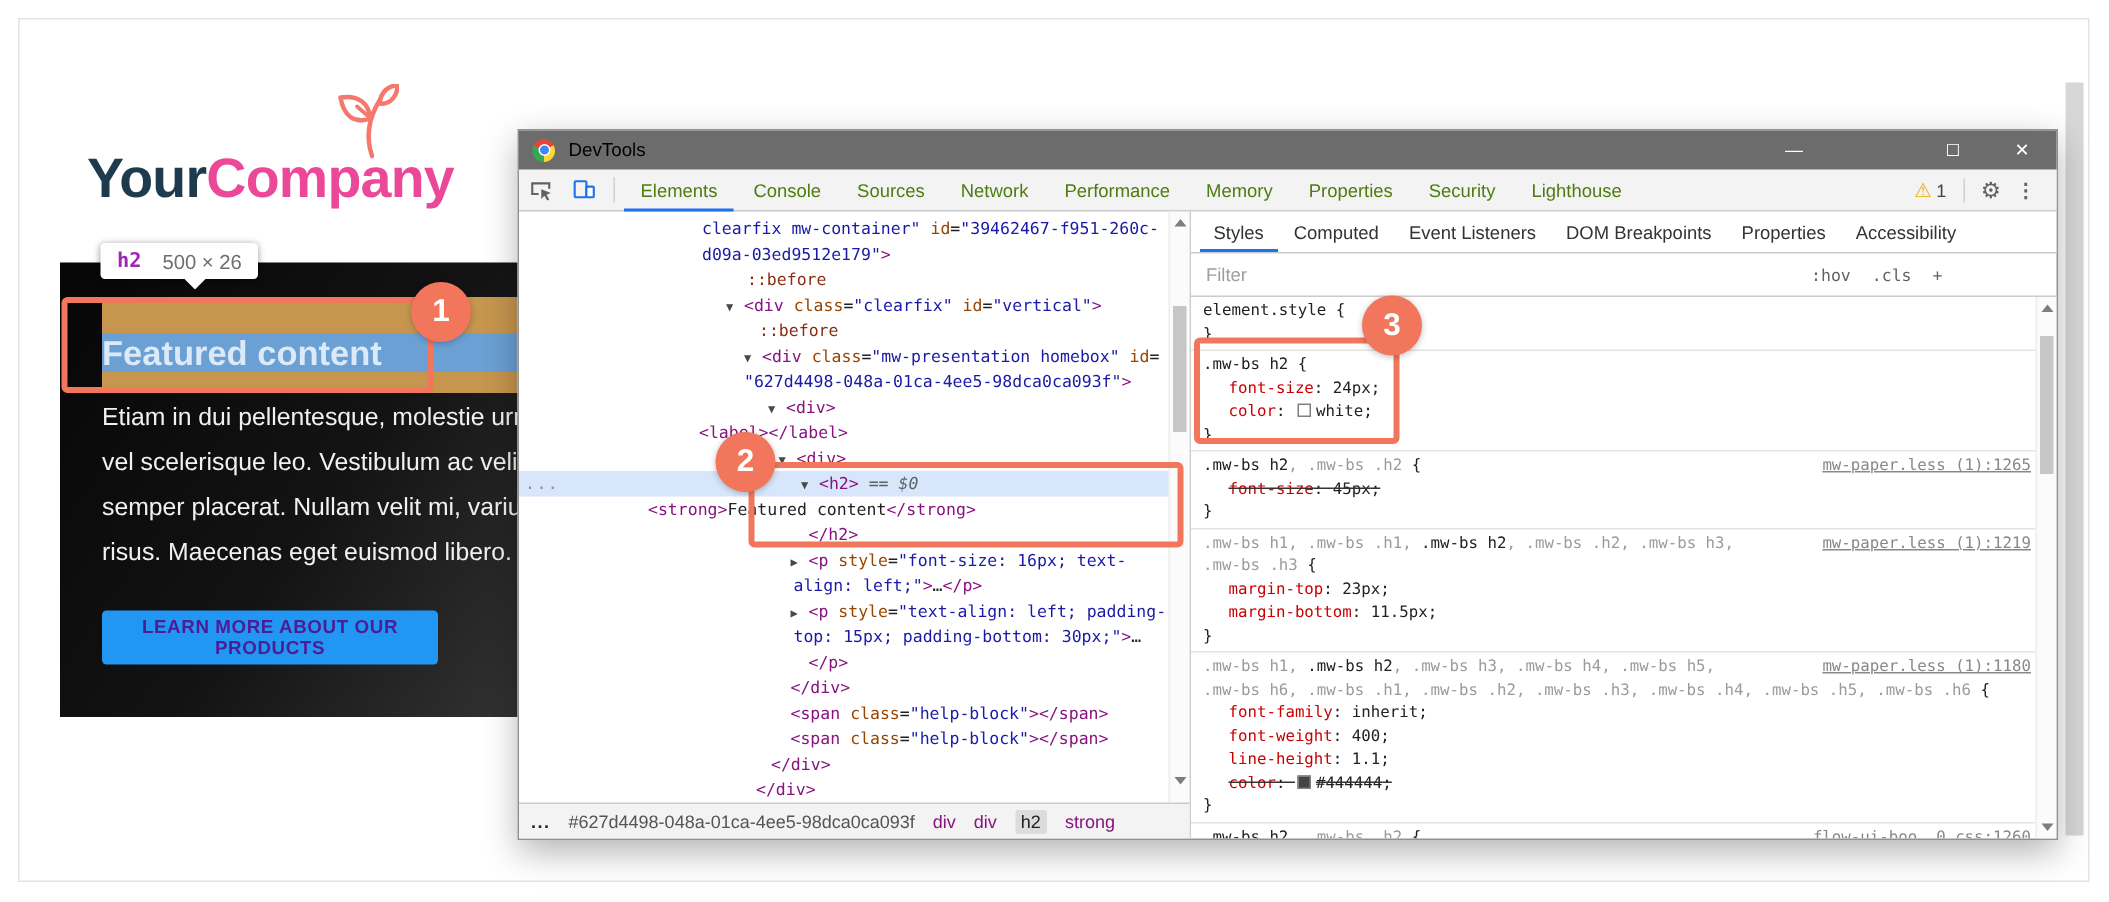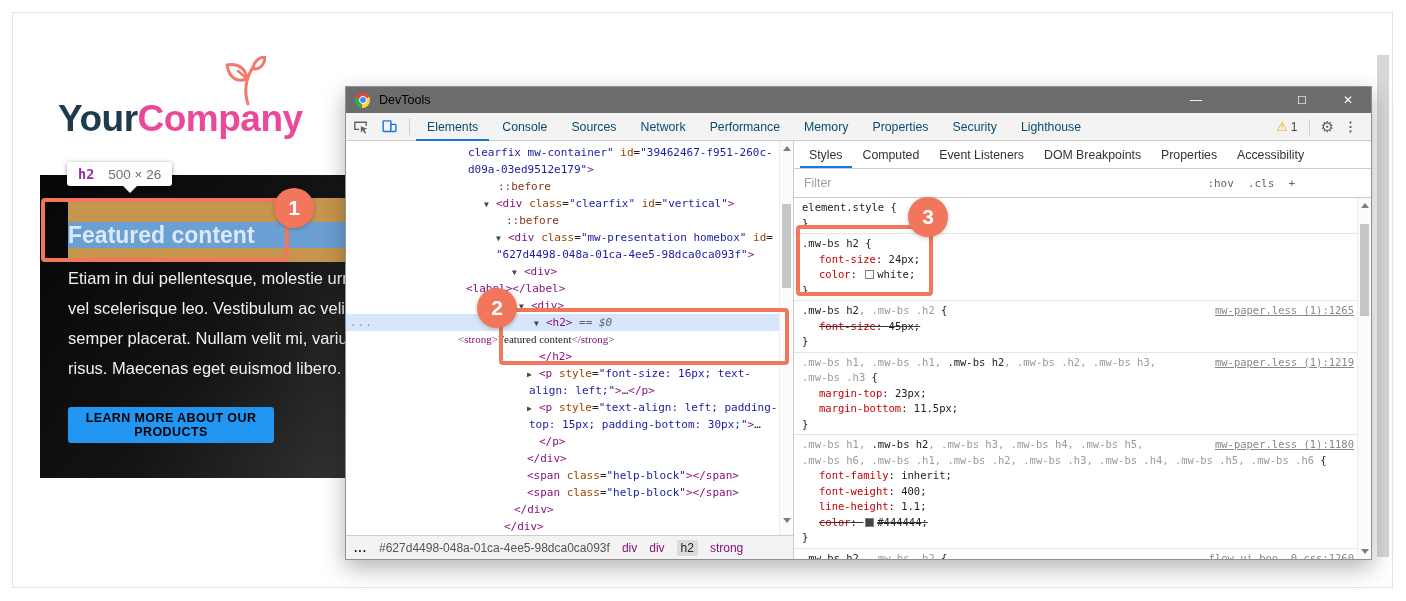--- a/index.html
+++ b/index.html
@@ -22,22 +22,22 @@
   .band { position:absolute; left:28px; right:-4px; }
   .band-m1 { top:23px; height:24px; background:#c6964f; }
   .band-c  { top:47px; height:26px; background:#6ba0d4; }
   .band-m2 { top:73px; height:14px; background:#c6964f; }
   .hero-h2 { position:absolute; left:28px; top:47px; height:26px; line-height:26px;
              font-size:23px; font-weight:bold; color:rgba(238,246,255,.85);
              white-space:nowrap; z-index:2; }
   .hero-copy { position:absolute; left:28px; top:88px; width:286px; overflow:hidden; }
   .copy-line { height:30px; line-height:30px; font-size:16.5px; color:#f1f1f1;
                white-space:nowrap; overflow:hidden; }
-  .hero-btn { position:absolute; left:28px; top:232px; width:206px; height:36px;
-              background:#2196f3; border:none; border-radius:3px; color:#000000;
+  .hero-btn { position:absolute; left:28px; top:232px; width:224px; height:36px;
+              background:#2196f3; border:none; border-radius:3px; color:#4c1d95;
               font-size:12.5px; font-weight:bold; letter-spacing:.4px;
               display:flex; align-items:center; justify-content:center; cursor:pointer; }
 
   
   .tip { position:absolute; left:67px; top:162px; z-index:6; background:#fff;
          border-radius:3px; box-shadow:0 1px 5px rgba(0,0,0,.4); padding:4px 11px;
          display:flex; align-items:center; gap:14px; font-size:13.5px; }
   .tip::after { content:""; position:absolute; left:56px; top:100%;
                 border:7px solid transparent; border-top-color:#fff; }
   .tip-tag { color:#9c27b0; font-weight:bold; font-family:"DejaVu Sans Mono",monospace; }
@@ -56,21 +56,21 @@
   .dt-title { color:#000000; margin-left:9px; font-size:12.5px; }
   .winbtn { position:absolute; top:0; width:32px; height:26px; color:#fff;
             display:flex; align-items:center; justify-content:center; font-size:12px; }
   .winbtn.min { left:834px; } .winbtn.max { left:940px; font-size:11px; } .winbtn.cls { left:986px; }
 
   .dt-toolbar { height:28px; background:#f3f3f3; border-bottom:1px solid #ccc;
                 display:flex; align-items:stretch; }
   .icon-btn { width:29px; display:flex; align-items:center; justify-content:center; }
   .tb-sep { width:1px; background:#d0d0d0; margin:5px 5px; }
   .dt-tab { padding:0 12px; display:flex; align-items:center; position:relative;
-            color:#0c4a6e; font-size:12.3px; cursor:default; }
+            color:#4d7c0f; font-size:12.3px; cursor:default; }
   .dt-tab.active::after { content:""; position:absolute; left:1px; right:1px; bottom:-1px;
                           height:2px; background:#1a73e8; }
   .dt-right { margin-left:auto; display:flex; align-items:center; gap:6px; padding-right:10px; }
   .warn { color:#444; display:flex; align-items:center; gap:3px; }
   .warn-tri { color:#f2a600; font-size:13px; }
   .gear { color:#5f6368; font-size:15px; }
   .kebab { color:#5f6368; font-weight:bold; font-size:13px; padding:0 4px; }
 
   .dt-main { position:absolute; top:54px; bottom:0; left:0; right:0; display:flex; }
 
@@ -227,21 +227,21 @@
           <div class="tree-line" style="padding-left: 122px;"><span class="tk-v">d09a-03ed9512e179"</span><span class="tk-t">&gt;</span></div>
           <div class="tree-line" style="padding-left: 152px;"><span class="tk-b">::before</span></div>
           <div class="tree-line" style="padding-left: 138px;"><span class="tk-w">▼</span><span class="tk-t">&lt;div </span><span class="tk-a">class</span><span class="tk-p">=</span><span class="tk-v">"clearfix" </span><span class="tk-a">id</span><span class="tk-p">=</span><span class="tk-v">"vertical"</span><span class="tk-t">&gt;</span></div>
           <div class="tree-line" style="padding-left: 160px;"><span class="tk-b">::before</span></div>
           <div class="tree-line" style="padding-left: 150px;"><span class="tk-w">▼</span><span class="tk-t">&lt;div </span><span class="tk-a">class</span><span class="tk-p">=</span><span class="tk-v">"mw-presentation homebox" </span><span class="tk-a">id</span><span class="tk-p">=</span></div>
           <div class="tree-line" style="padding-left: 150px;"><span class="tk-v">"627d4498-048a-01ca-4ee5-98dca0ca093f"</span><span class="tk-t">&gt;</span></div>
           <div class="tree-line" style="padding-left: 166px;"><span class="tk-w">▼</span><span class="tk-t">&lt;div&gt;</span></div>
           <div class="tree-line" style="padding-left: 120px;"><span class="tk-t">&lt;label&gt;</span><span class="tk-t">&lt;/label&gt;</span></div>
           <div class="tree-line" style="padding-left: 173px;"><span class="tk-w">▼</span><span class="tk-t">&lt;div&gt;</span></div>
           <div class="tree-line selected" style="padding-left: 188px;"><span class="row-dots">...</span><span class="tk-w">▼</span><span class="tk-t">&lt;h2&gt;</span><span class="tk-m"> == $0</span></div>
-          <div class="tree-line" style="padding-left: 112px; font-family: Liberation Serif, serif;"><span class="tk-t">&lt;strong&gt;</span><span class="tk-x">Featured content</span><span class="tk-t">&lt;/strong&gt;</span></div>
+          <div class="tree-line" style="padding-left: 86px;"><span class="tk-t">&lt;strong&gt;</span><span class="tk-x">Featured content</span><span class="tk-t">&lt;/strong&gt;</span></div>
           <div class="tree-line" style="padding-left: 193px;"><span class="tk-t">&lt;/h2&gt;</span></div>
           <div class="tree-line" style="padding-left: 181px;"><span class="tk-w">▶</span><span class="tk-t">&lt;p </span><span class="tk-a">style</span><span class="tk-p">=</span><span class="tk-v">"font-size: 16px; text-</span></div>
           <div class="tree-line" style="padding-left: 183px;"><span class="tk-v">align: left;"</span><span class="tk-t">&gt;</span><span class="tk-x">…</span><span class="tk-t">&lt;/p&gt;</span></div>
           <div class="tree-line" style="padding-left: 181px;"><span class="tk-w">▶</span><span class="tk-t">&lt;p </span><span class="tk-a">style</span><span class="tk-p">=</span><span class="tk-v">"text-align: left; padding-</span></div>
           <div class="tree-line" style="padding-left: 183px;"><span class="tk-v">top: 15px; padding-bottom: 30px;"</span><span class="tk-t">&gt;</span><span class="tk-x">…</span></div>
           <div class="tree-line" style="padding-left: 193px;"><span class="tk-t">&lt;/p&gt;</span></div>
           <div class="tree-line" style="padding-left: 181px;"><span class="tk-t">&lt;/div&gt;</span></div>
           <div class="tree-line" style="padding-left: 181px;"><span class="tk-t">&lt;span </span><span class="tk-a">class</span><span class="tk-p">=</span><span class="tk-v">"help-block"</span><span class="tk-t">&gt;&lt;/span&gt;</span></div>
           <div class="tree-line" style="padding-left: 181px;"><span class="tk-t">&lt;span </span><span class="tk-a">class</span><span class="tk-p">=</span><span class="tk-v">"help-block"</span><span class="tk-t">&gt;&lt;/span&gt;</span></div>
           <div class="tree-line" style="padding-left: 168px;"><span class="tk-t">&lt;/div&gt;</span></div>

